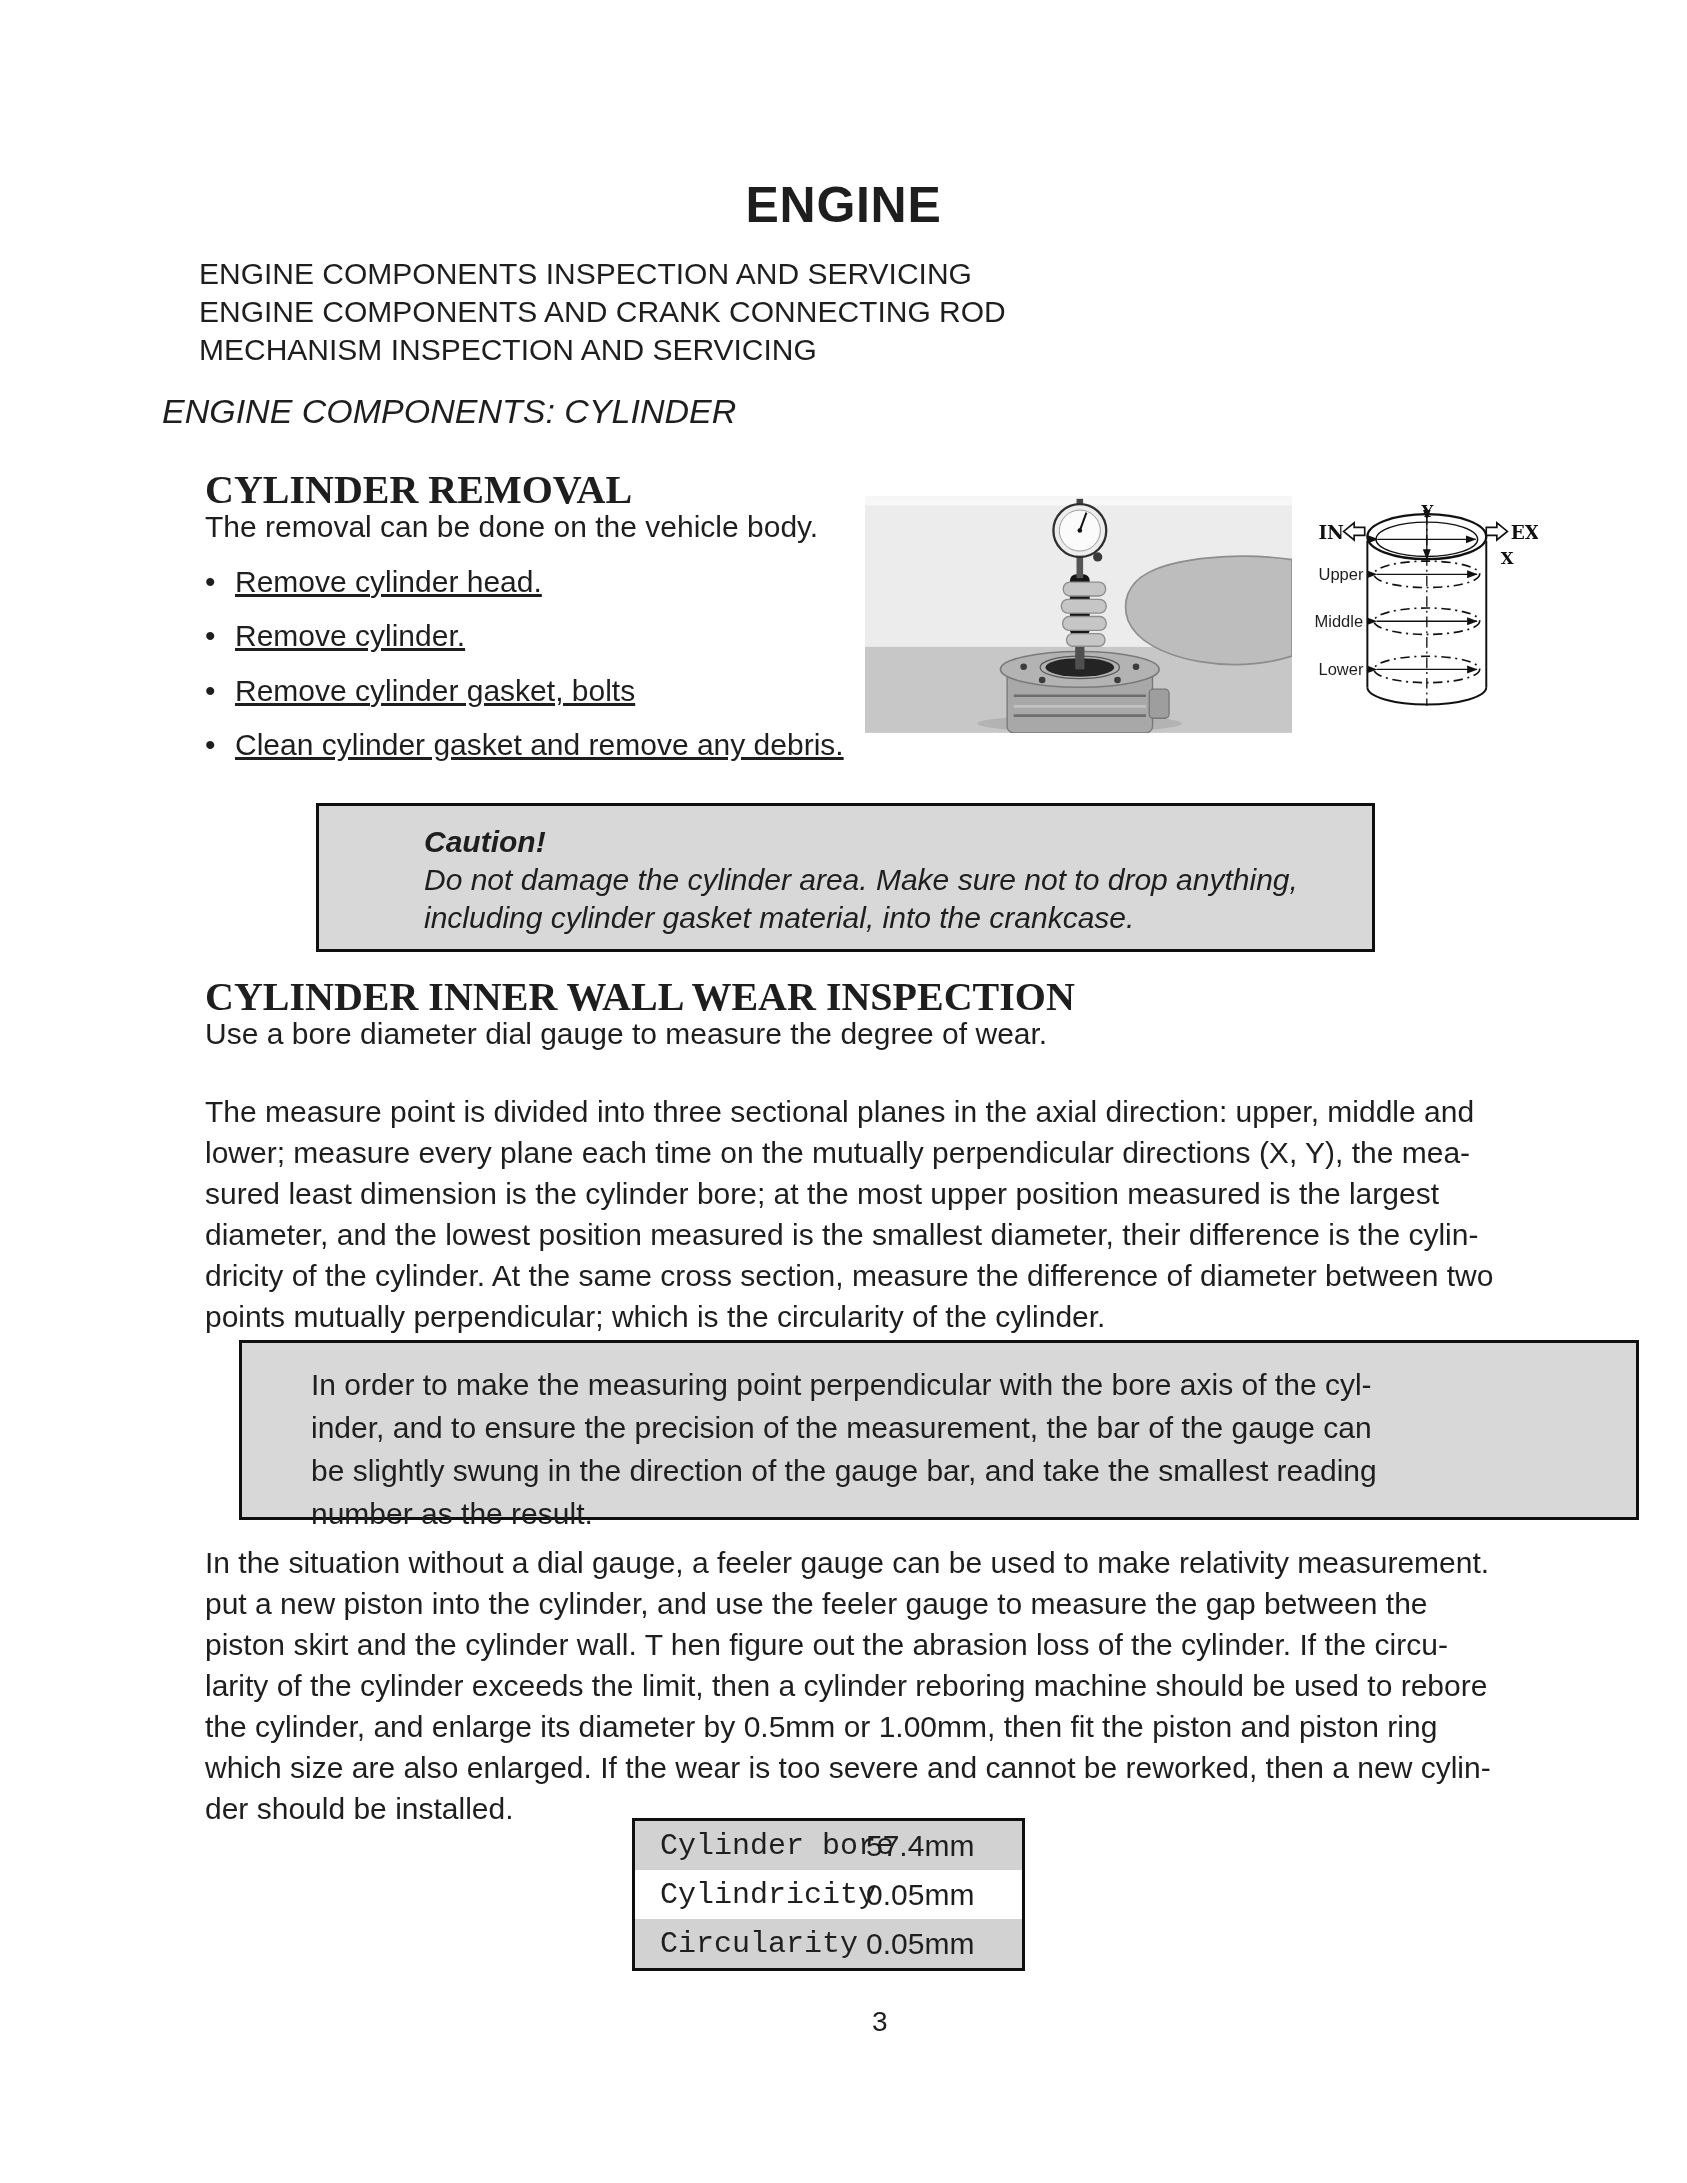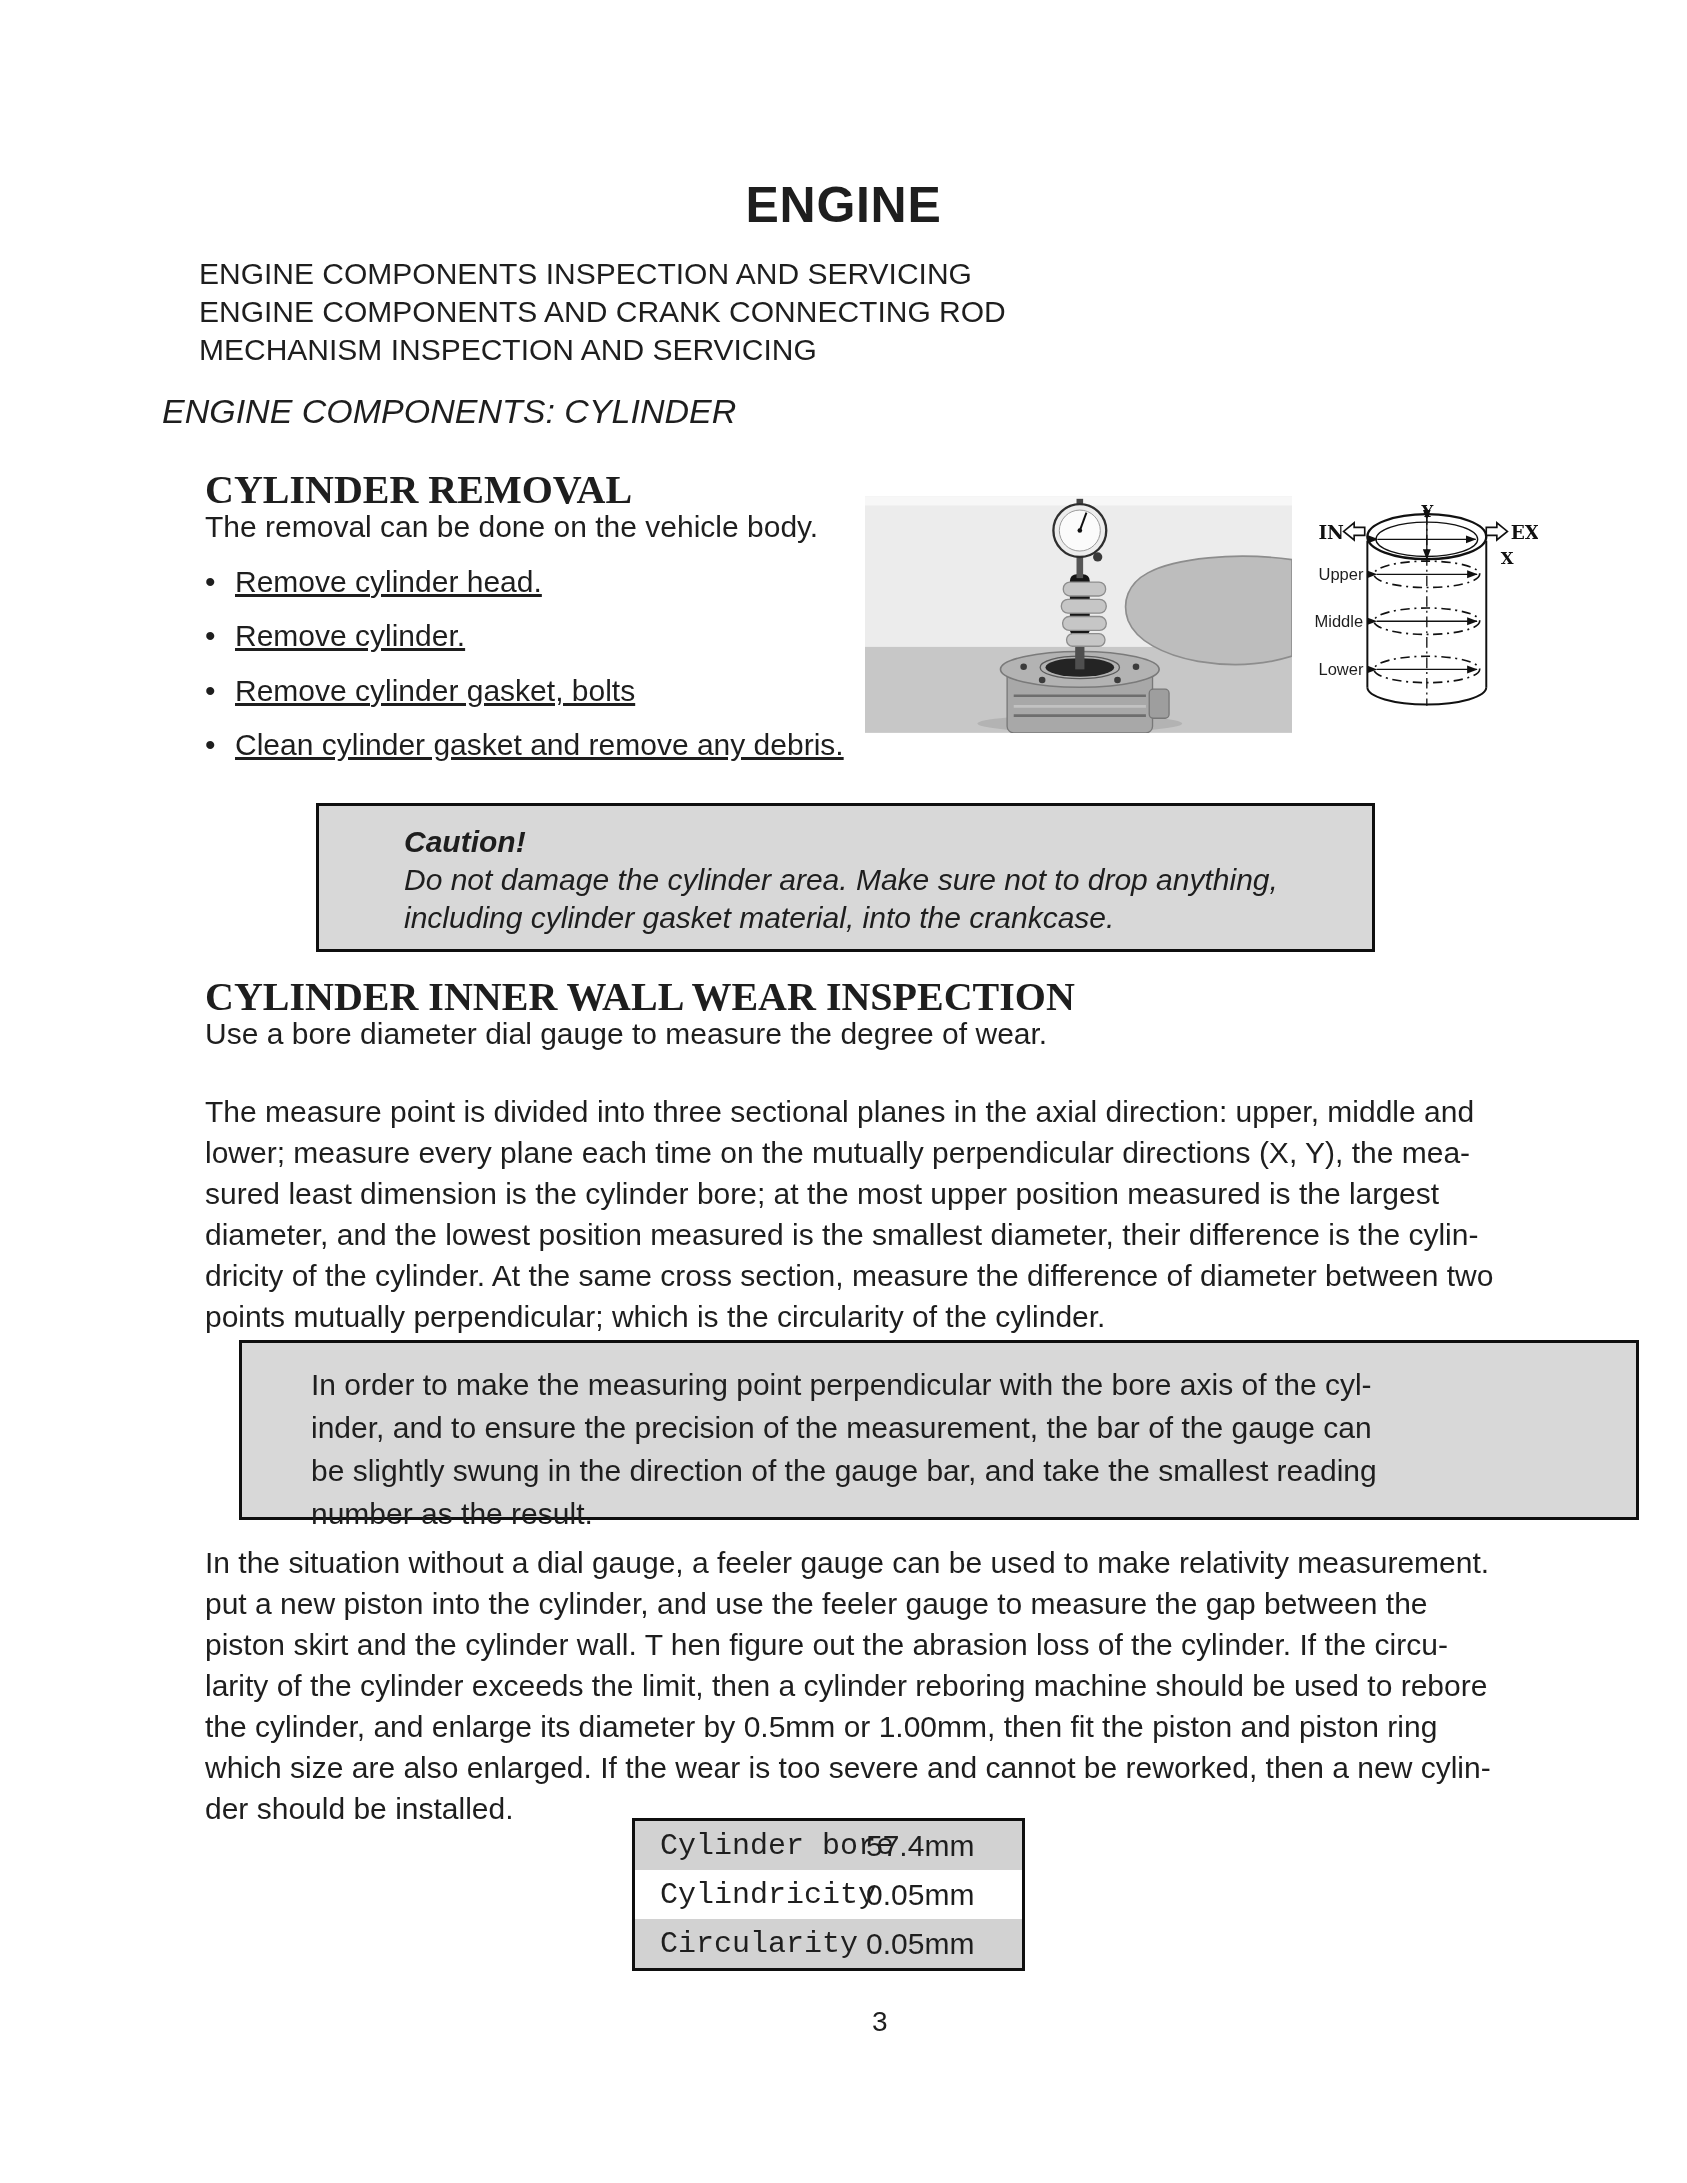--- a/index.html
+++ b/index.html
@@ -23,21 +23,21 @@
   .bullet-item:first-of-type{margin-top:25px;}
   .bullet-dot{display:inline-block;width:30px;text-align:left;}
   
   .photo-figure{top:496px;left:865px;width:427px;height:237px;}
   .diagram-figure{top:501px;left:1313px;width:225px;height:218px;}
   svg{display:block;}
   .serif-label{font-family:"DejaVu Serif", serif;font-weight:bold;}
   .sans-label{font-family:"Liberation Sans", sans-serif;}
   
   .caution-box{top:803px;left:316px;width:1059px;height:149px;background:#d8d8d8;
-    border:3.3px solid #0f0f0f;box-sizing:border-box;}
+    border:3.3px solid #0f0f0f;box-sizing:border-box;padding-left:20px;}
   .caution-inner{margin:17px 26.5px 0 85px;font-style:italic;font-size:30px;line-height:38px;}
   .caution-title{font-weight:700;}
   .note-box{top:1340px;left:239px;width:1400px;height:180px;background:#d8d8d8;
     border:3.3px solid #0f0f0f;box-sizing:border-box;}
   .note-inner{margin:20px 26.5px 0 69px;font-size:30px;line-height:43px;}
   
   .inspection{top:978px;left:205px;width:1297px;}
   .para{font-size:30px;line-height:41px;}
   .para-gap{margin-top:38px;}
   .para2{top:1542px;left:205px;width:1297px;}

